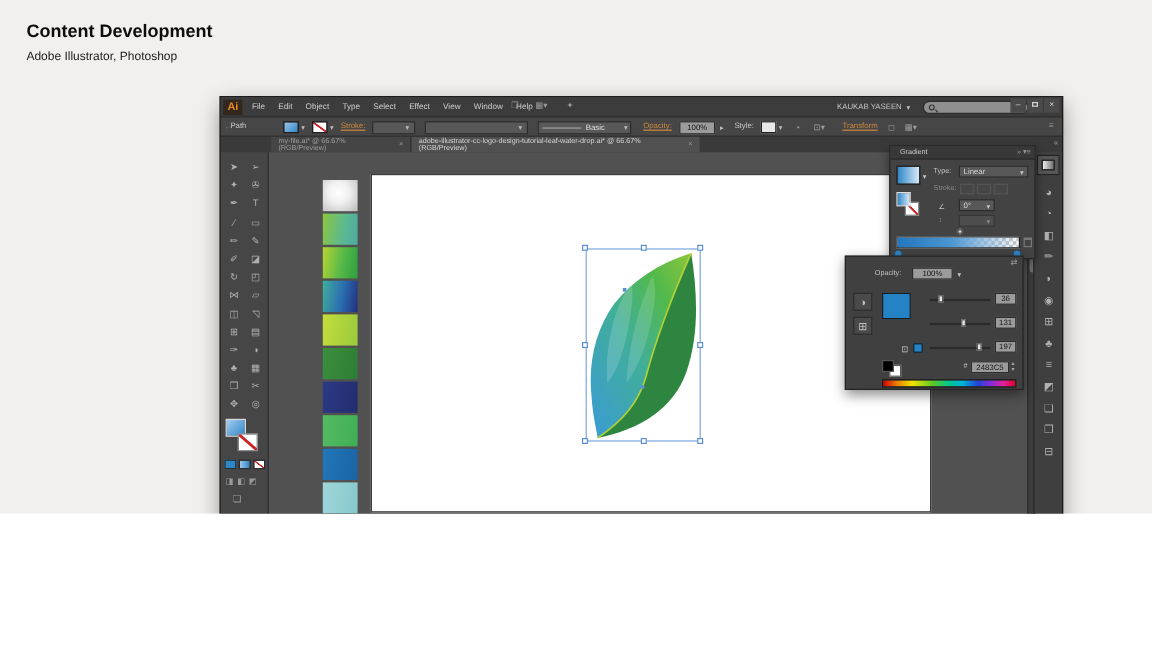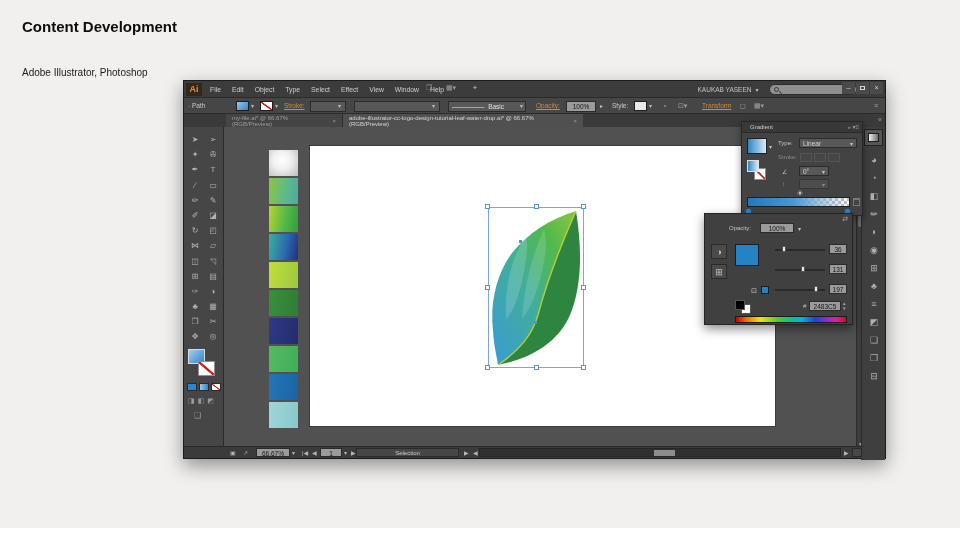--- a/index.html
+++ b/index.html
@@ -1,20 +1,20 @@
 <!DOCTYPE html>
 <html><head>
 <meta charset="utf-8">
 <style>
   * { box-sizing: border-box; margin: 0; padding: 0; font-family: "Liberation Sans", sans-serif; }
   html,body { width:960px; height:540px; }
-  .stage { position:relative; width:960px; height:528px; background:#f1f0ef; overflow:hidden; }
+  .stage { position:relative; width:960px; height:428px; background:#f1f0ef; overflow:hidden; }
 
   .slide-title { position:absolute; left:22px; top:18px; font-size:15px; font-weight:bold; color:#0d0d0d; }
-  .slide-subtitle { position:absolute; left:22px; top:67px; font-size:10px; color:#1a1a1a; }
+  .slide-subtitle { position:absolute; left:22px; top:42px; font-size:10px; color:#1a1a1a; }
 
   .ai-window { position:absolute; left:183px; top:80px; width:703px; height:379px; background:#434343;
                border:1px solid #1c1c1c; box-shadow:0 7px 18px rgba(0,0,0,.4); font-size:7px; color:#c8c8c8; }
 
   
   .titlebar { position:absolute; left:0; top:0; width:100%; height:17px; background:#3c3c3c; border-bottom:1px solid #2a2a2a; }
   .ai-logo { position:absolute; left:2px; top:2px; width:16px; height:13px; background:#31271d; color:#ef8b1f;
              font-weight:bold; font-size:9px; text-align:center; line-height:13px; }
   .menus { position:absolute; left:26px; top:0; height:17px; display:flex; align-items:center; gap:11px; }
   .menu-item { font-size:6.8px; color:#cfcfcf; }

